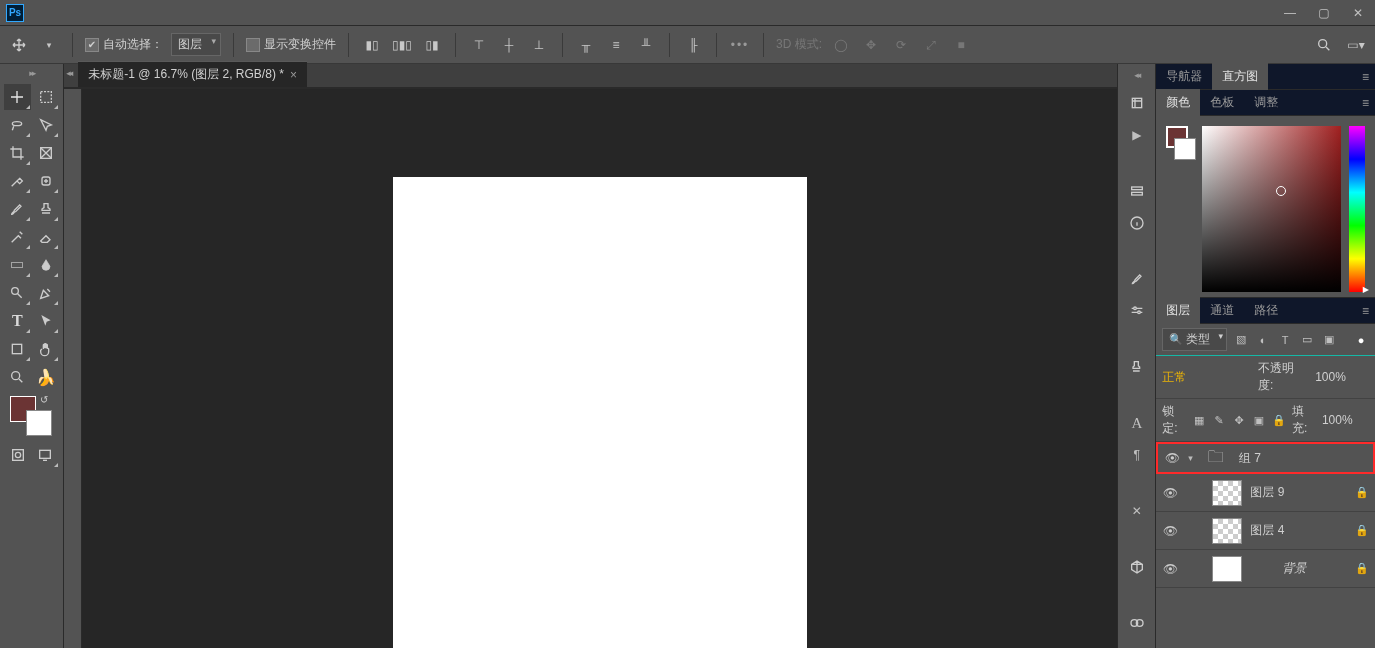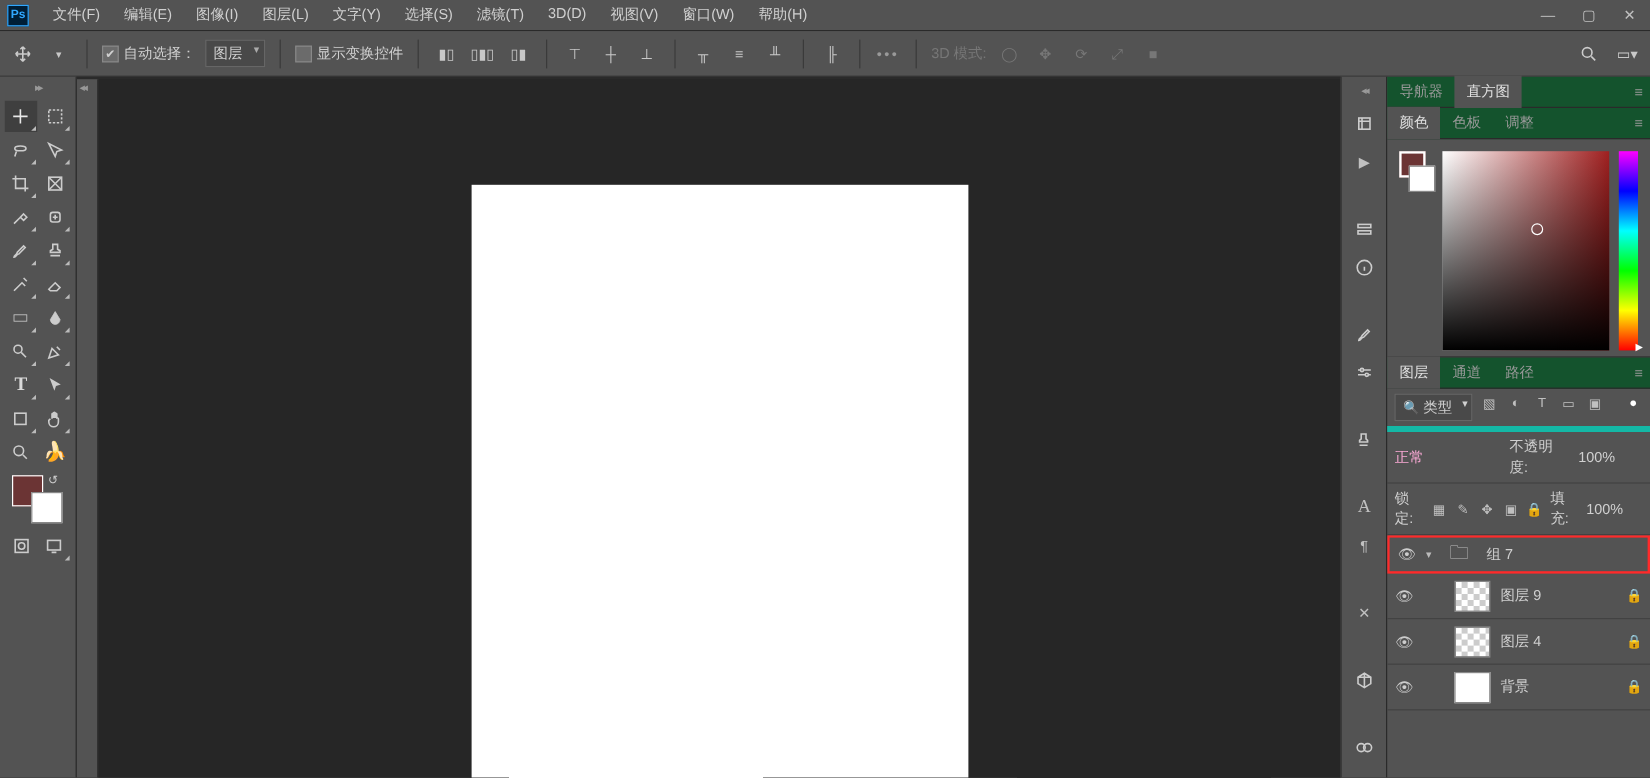--- a/index.html
+++ b/index.html
@@ -39,34 +39,34 @@
 .canvas-wrap { flex:1; display:flex; }
 .ruler-v { width:18px; background:#535353; border-right:1px solid #2a2a2a;}
 .canvas-bg { flex:1; background:#262626; display:flex; align-items:flex-start; justify-content:center; padding-top:88px;}
 .canvas { width:414px; height:520px; background:#fff;}
 .right-col { width: 295px; display:flex; }
 .strip { width:38px; background:#535353; border-left:1px solid #2a2a2a; display:flex; flex-direction:column; align-items:center; gap:10px; padding-top:6px;}
 .strip .collapse { height:12px; color:#999; font-size:9px; letter-spacing:-2px;}
 .strip-icon { width:22px; height:22px; display:flex; align-items:center; justify-content:center; color:#c0c0c0;}
 .strip-gap { height:14px;}
 .panels { flex:1; background:#535353; border-left:1px solid #2a2a2a; display:flex; flex-direction:column;}
-.panel-tabs { height:26px; background:#14532d; display:flex; align-items:center; border-bottom:1px solid #2a2a2a;}
+.panel-tabs { height:26px; background:#0f172a; display:flex; align-items:center; border-bottom:1px solid #2a2a2a;}
 .ptab { padding: 5px 10px; color:#999;}
 .ptab.active { background:#535353; color:#e0e0e0;}
 .ptabs-menu { margin-left:auto; padding:0 6px; color:#999;}
 .color-panel { height:182px; padding:10px; display:flex; gap:8px; border-bottom:1px solid #2a2a2a;}
 .color-swatch-stack { width:28px;}
 .csw-fg { width:22px; height:22px; background:#6b3434; border:2px solid #fff;}
 .csw-bg { width:22px; height:22px; background:#fff; border:1px solid #888; margin-top:-10px; margin-left:8px;}
 .color-field { flex:1; height:166px; background: linear-gradient(to bottom, rgba(0,0,0,0), #000), linear-gradient(to right, #fff, #a02020); position:relative;}
 .picker { width:10px;height:10px;border:1px solid #fff; border-radius:50%; position:absolute; right:40%; top:36%;}
 .hue { width:16px; height:166px; background: linear-gradient(to bottom, #ff00ff,#0000ff,#00ffff,#00ff00,#ffff00,#ff0000); position:relative;}
 .hue-mark { position:absolute; bottom:-2px; right:-4px; color:#fff; font-size:8px;}
 .layers-panel { flex:1; display:flex; flex-direction:column;}
-.layer-opts { padding:4px 6px; display:flex; gap:6px; border-bottom:5px solid #14b8a6;}
+.layer-opts { padding:4px 6px; display:flex; align-items:center; gap:6px; border-bottom:1px solid #14b8a6;}
 .layer-opts .dd { background:#494949; border:1px solid #666; padding:2px 16px 2px 6px; position:relative; font-size:11px;}
 .layer-opts .dd::after{content:'▾'; position:absolute; right:3px; font-size:9px;}
 .mini-icon { width:16px; height:16px; display:flex; align-items:center; justify-content:center; color:#c0c0c0; font-size:11px;}
 .blend-row { padding:4px 6px; display:flex; align-items:center; gap:6px; border-bottom:1px solid #424242; font-size:11px; color:#888;}
 .lock-row { padding:4px 6px; display:flex; align-items:center; gap:6px; border-bottom:1px solid #424242; font-size:11px; color:#999;}
 .layer-list { flex:1; overflow:auto;}
 .layer-item { display:flex; align-items:center; height:38px; border-bottom:1px solid #424242; padding:0 6px; gap:8px;}
 .eye { width:16px; text-align:center; color:#ccc;}
 .thumb { width:30px; height:26px; background:#fff; border:1px solid #888;}
 .thumb.checker { background: repeating-conic-gradient(#ccc 0 25%, #fff 0 50%) 0 0/10px 10px;}
@@ -76,33 +76,20 @@
 .group-row { border:2px solid #ff2a2a; height:32px !important;}
 .indent { margin-left:18px;}
 svg { width:16px; height:16px; }
 .opt-right { margin-left:auto; display:flex; gap:10px; }
 </style>
 </head>
 <body>
 
 <div class="titlebar">
   <div class="ps-logo">Ps</div>
-  <div class="menubar">
-    <div class="menu-item">文件(F)</div>
-    <div class="menu-item">编辑(E)</div>
-    <div class="menu-item">图像(I)</div>
-    <div class="menu-item">图层(L)</div>
-    <div class="menu-item">文字(Y)</div>
-    <div class="menu-item">选择(S)</div>
-    <div class="menu-item">滤镜(T)</div>
-    <div class="menu-item">3D(D)</div>
-    <div class="menu-item">视图(V)</div>
-    <div class="menu-item">窗口(W)</div>
-    <div class="menu-item">帮助(H)</div>
-  </div>
   <div class="window-controls">
     <div class="win-btn">—</div>
     <div class="win-btn">▢</div>
     <div class="win-btn">✕</div>
   </div>
 </div>
 
 <div class="optbar">
   <div class="opt-icon">
       <svg viewBox="0 0 24 24" stroke="#ccc" fill="none" stroke-width="2">
@@ -303,20 +290,24 @@
             <path d="M9 20h6"></path>
           </svg>
           <span class="tri"></span>
         </div>
     </div>
   </div>
 
   <div class="doc-area">
     <div class="doc-tabs">
       <div class="collapse-l">◂◂</div>
+      <div class="doc-tab">
+        <span>未标题-1 @ 16.7% (图层 2, RGB/8) *</span>
+        <span class="x">×</span>
+      </div>
     </div>
     <div class="ruler-h">
       <span>1600</span>
         <span>1400</span>
         <span>1200</span>
         <span>1000</span>
         <span>800</span>
         <span>600</span>
         <span>400</span>
         <span>200</span>
@@ -443,21 +434,21 @@
         <div class="layer-opts">
           <div class="dd">🔍 <span>类型</span></div>
           <div class="mini-icon">▧</div>
           <div class="mini-icon">◐</div>
           <div class="mini-icon">T</div>
           <div class="mini-icon">▭</div>
           <div class="mini-icon">▣</div>
           <div class="mini-icon" style="margin-left:auto;color:#fff;">●</div>
         </div>
         <div class="blend-row">
-          <div class="dd" style="width:90px;color:#f9a8d4;">正常</div>
+          <div class="dd" style="width:90px;color:#eab308;">正常</div>
           <span style="margin-left:auto;">不透明度:</span>
           <div class="dd" style="width:54px;">100%</div>
         </div>
         <div class="lock-row">
           <span>锁定:</span>
           <div class="mini-icon">▦</div>
           <div class="mini-icon">✎</div>
           <div class="mini-icon">✥</div>
           <div class="mini-icon">▣</div>
           <div class="mini-icon">🔒</div>
@@ -482,20 +473,20 @@
             <div class="eye">👁</div>
             <div style="width:18px;"></div>
             <div class="thumb checker"></div>
             <div class="name">图层 4</div>
             <div class="lock-ic">🔒</div>
           </div>
           <div class="layer-item">
             <div class="eye">👁</div>
             <div style="width:18px;"></div>
             <div class="thumb"></div>
-            <div class="name" style="">背景</div>
+            <div class="name" style="font-style:italic;margin-left:32px;">背景</div>
             <div class="lock-ic">🔒</div>
           </div>
         </div>
       </div>
     </div>
   </div>
 </div>
 
 </body></html>

